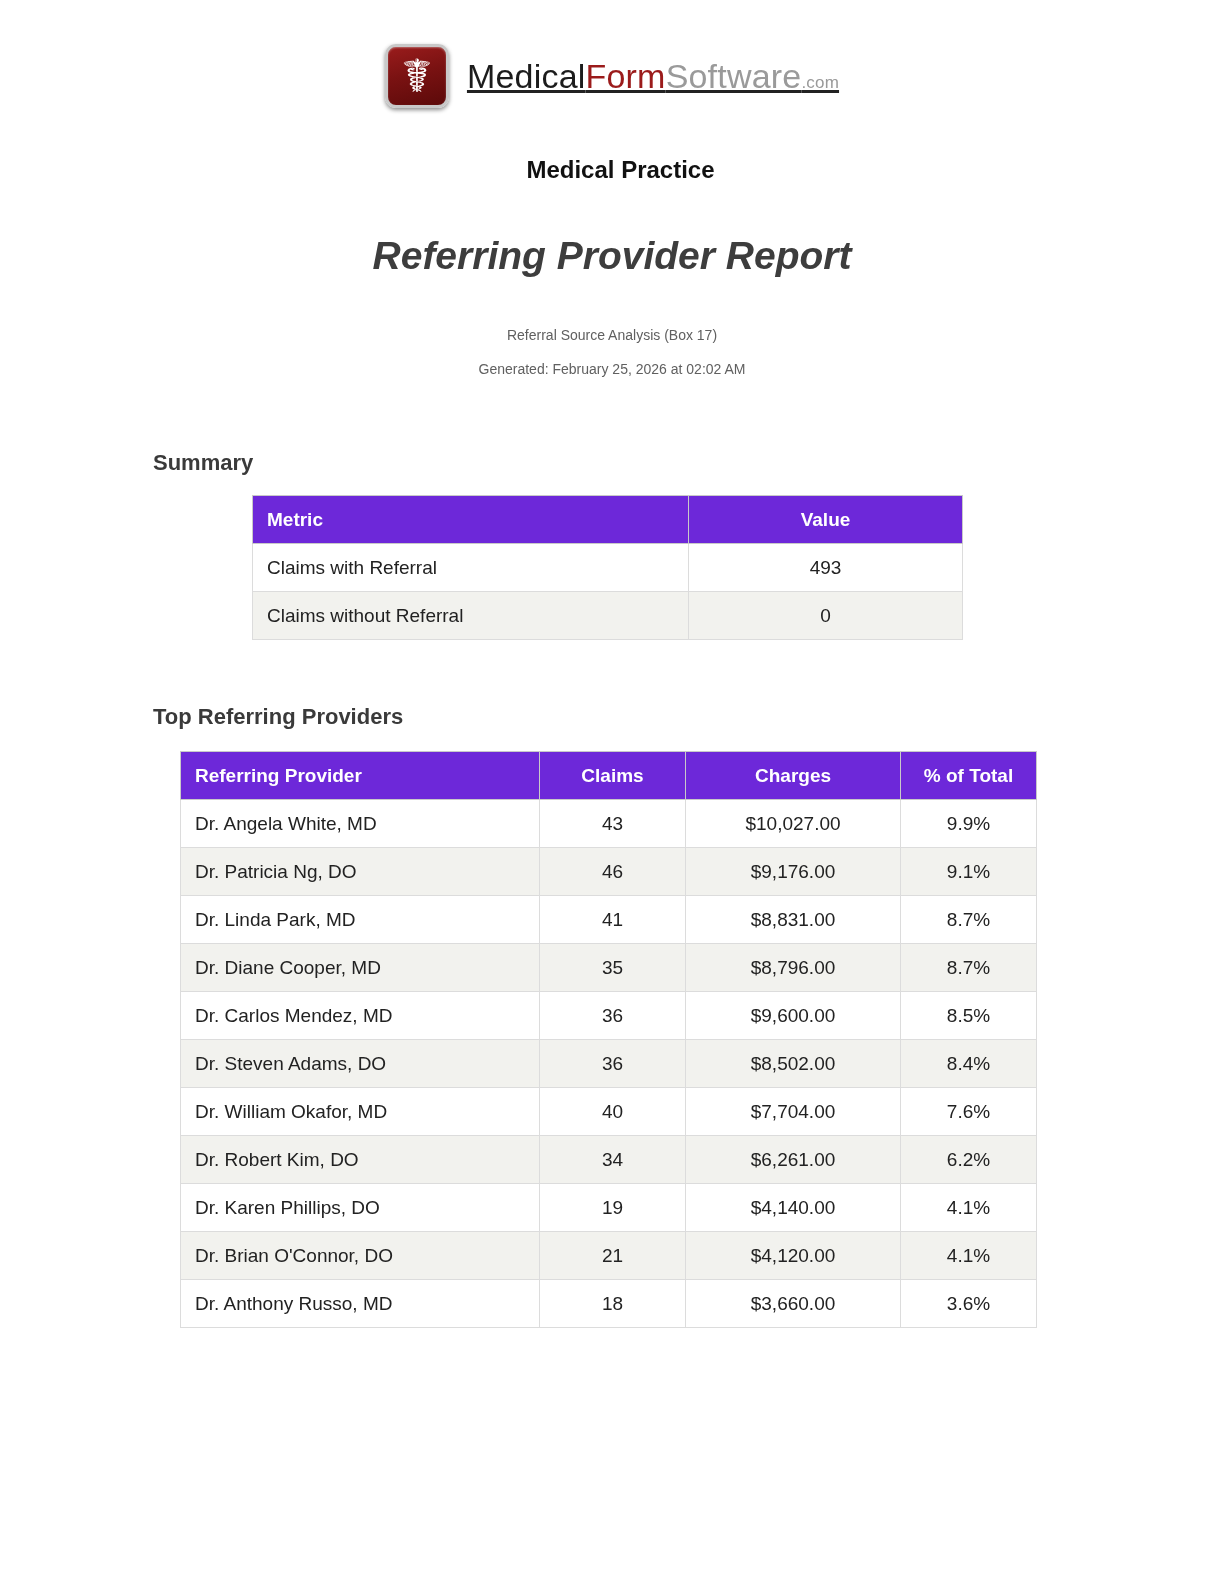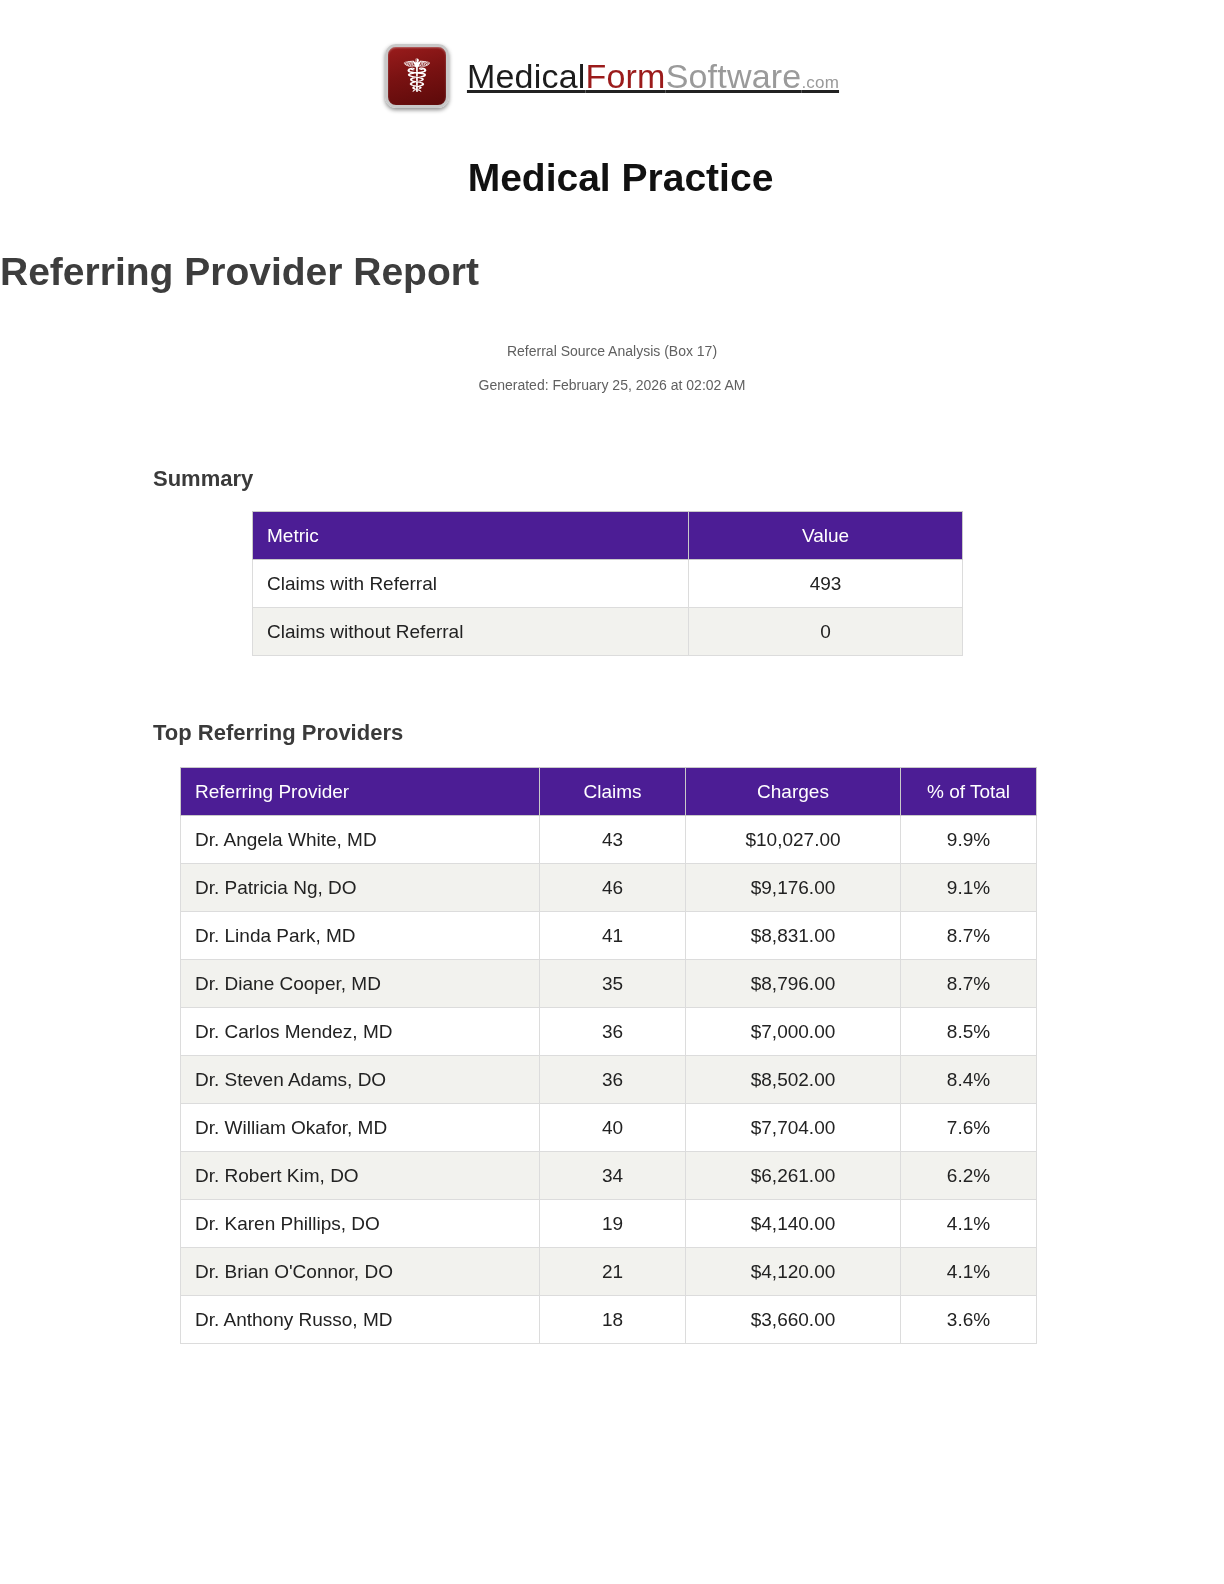--- a/index.html
+++ b/index.html
@@ -42,30 +42,32 @@
   }
   .logo-medical { color: #1c1c1c; }
   .logo-form { color: #9b1b1b; }
   .logo-software { color: #9a9a9a; }
   .logo-tld { color: #9a9a9a; font-size: 17px; }
 
   
   .practice-name {
     margin-top: 48px;
     text-align: center;
-    font-size: 39px;
+    font-size: 24px;
     font-weight: bold;
     color: #111111;
     padding-left: 17px;
   }
   .report-title {
     margin-top: 50px;
+    text-align: center;
     font-size: 39px;
     font-weight: bold;
     color: #3d3d3d;
+    font-style: italic;
   }
   .subtitles {
     margin-top: 40px;
     text-align: center;
     font-size: 14px;
     line-height: 34px;
     color: #606060;
   }
 
   .section-heading {
@@ -81,23 +83,23 @@
     table-layout: fixed;
     font-size: 19px;
   }
   th, td {
     border: 1px solid #dcdcdc;
     padding: 13px 14px;
     line-height: 21px;
     overflow: hidden;
   }
   th {
-    background: #4c1d95;
+    background: #6d28d9;
     color: #ffffff;
-    font-weight: normal;
+    font-weight: bold;
     border-color: #c9c9c9;
   }
   tbody tr:nth-child(odd)  { background: #ffffff; }
   tbody tr:nth-child(even) { background: #f2f2ee; }
   .al { text-align: left; }
   .ac { text-align: center; }
 
   .summary-table {
     margin: 19px 0 0 252px;
     width: 710px;
@@ -185,21 +187,21 @@
         </tr>
         <tr>
           <td class="al">Dr. Diane Cooper, MD</td>
           <td class="ac">35</td>
           <td class="ac">$8,796.00</td>
           <td class="ac">8.7%</td>
         </tr>
         <tr>
           <td class="al">Dr. Carlos Mendez, MD</td>
           <td class="ac">36</td>
-          <td class="ac">$7,000.00</td>
+          <td class="ac">$9,600.00</td>
           <td class="ac">8.5%</td>
         </tr>
         <tr>
           <td class="al">Dr. Steven Adams, DO</td>
           <td class="ac">36</td>
           <td class="ac">$8,502.00</td>
           <td class="ac">8.4%</td>
         </tr>
         <tr>
           <td class="al">Dr. William Okafor, MD</td>

